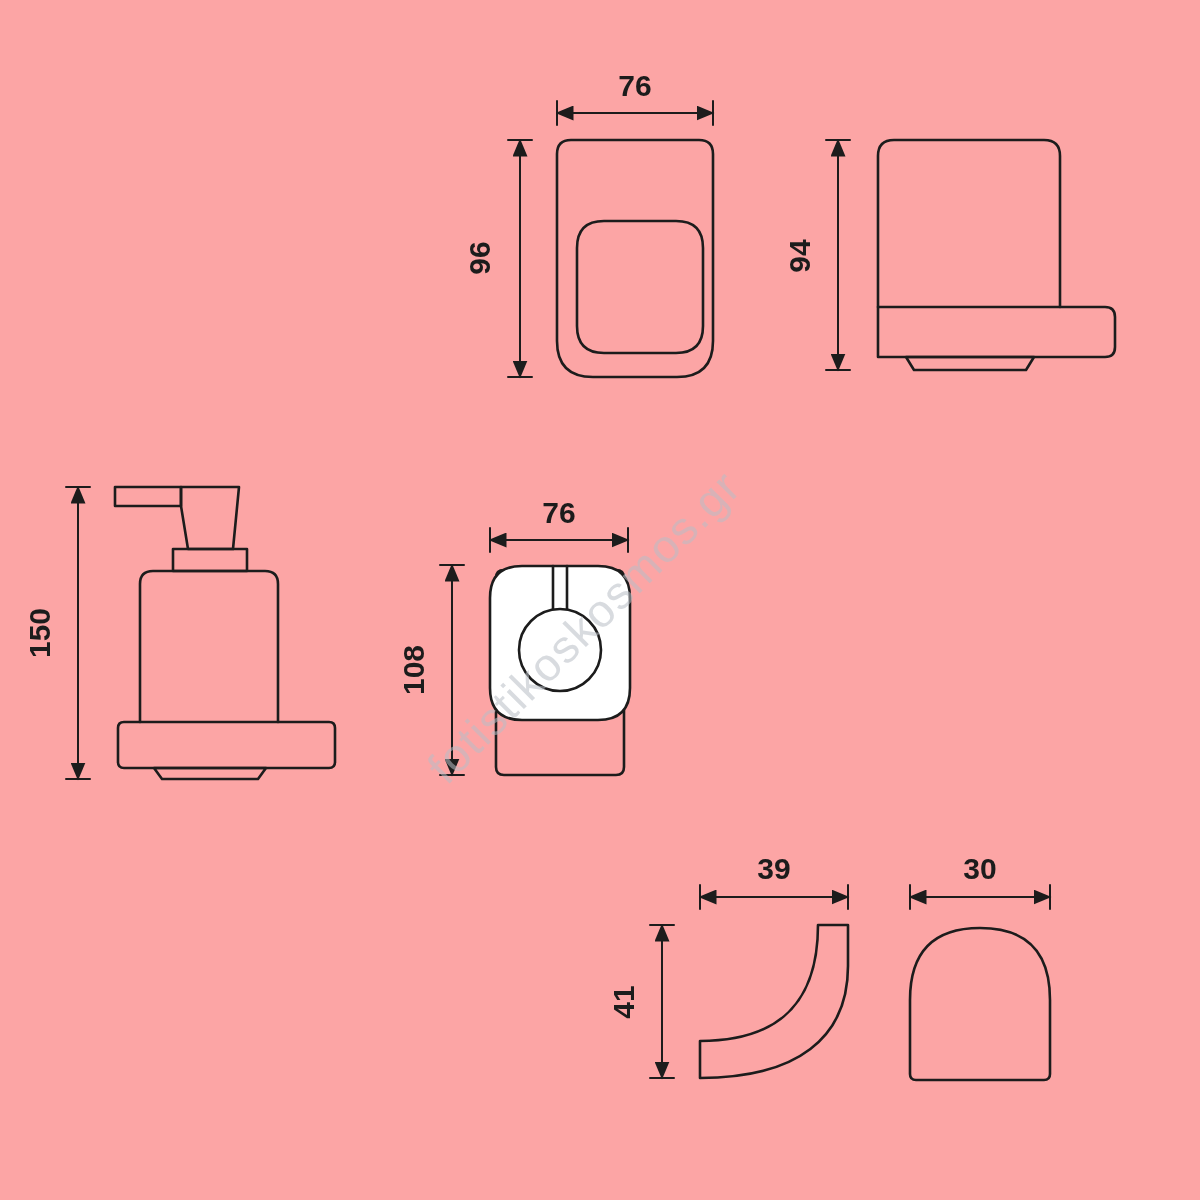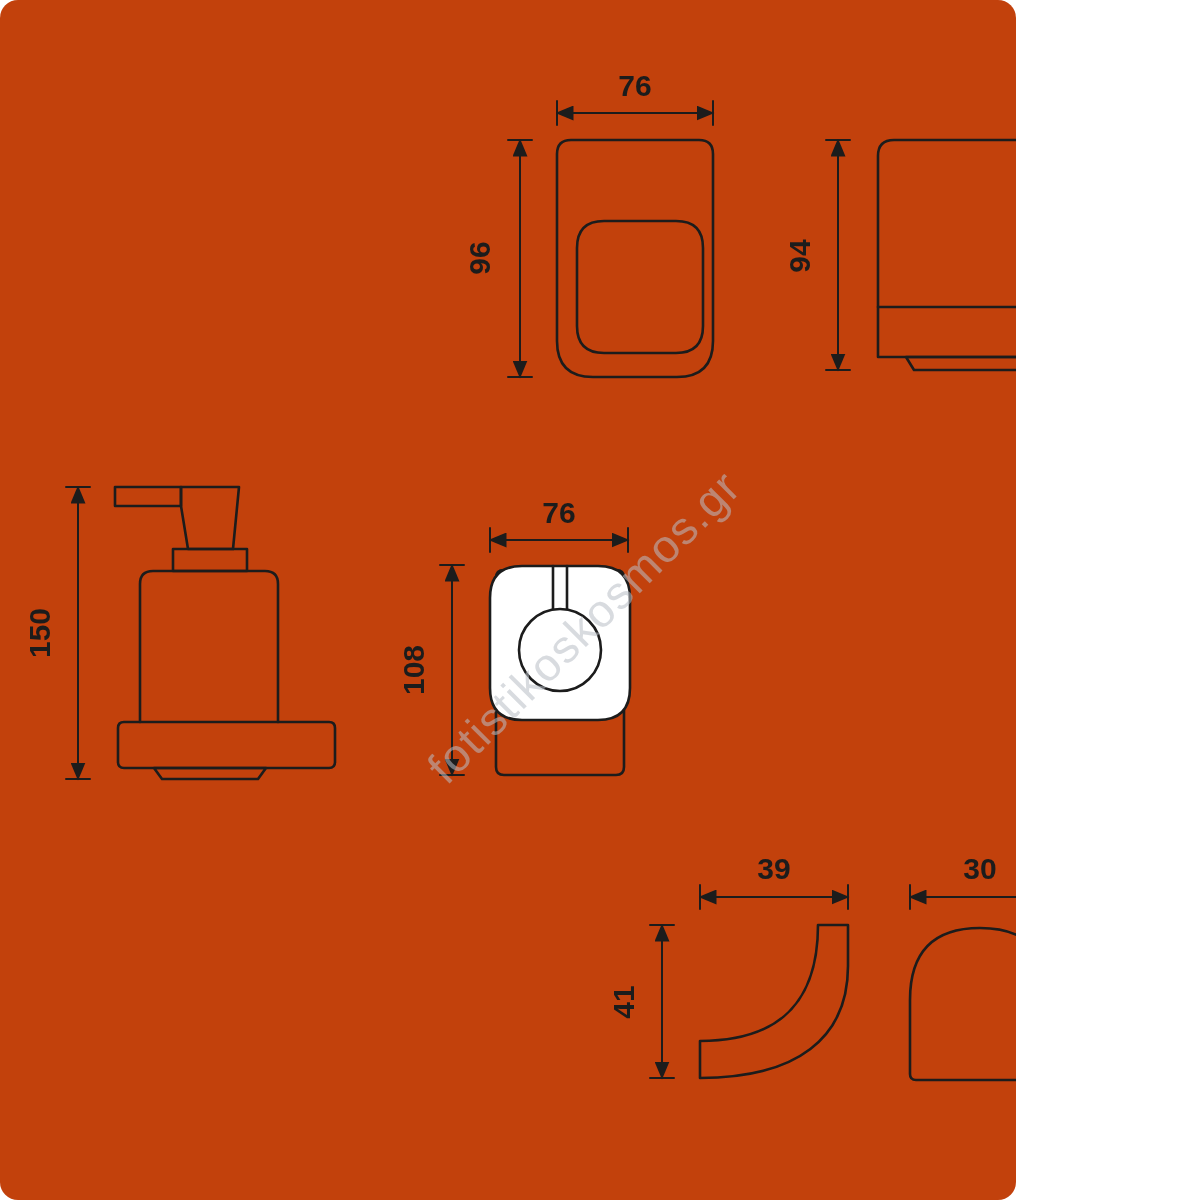--- a/index.html
+++ b/index.html
@@ -3,25 +3,24 @@
 <meta charset="utf-8">
 <style>
   html, body {
     margin: 0;
     padding: 0;
     background: #ffffff;
     font-family: "Liberation Sans", sans-serif;
   }
   .canvas {
     position: relative;
-    width: 1016px;
+    width: 1200px;
     height: 1200px;
-    background: #c2410c;
+    background: #fca5a5;
     overflow: hidden;
-    border-radius: 18px;
   }
   svg { display: block; }
   .outline {
     fill: none;
     stroke: #1c1c1c;
     stroke-width: 2.6;
     stroke-linejoin: round;
     stroke-linecap: round;
   }
   .outline-filled {

